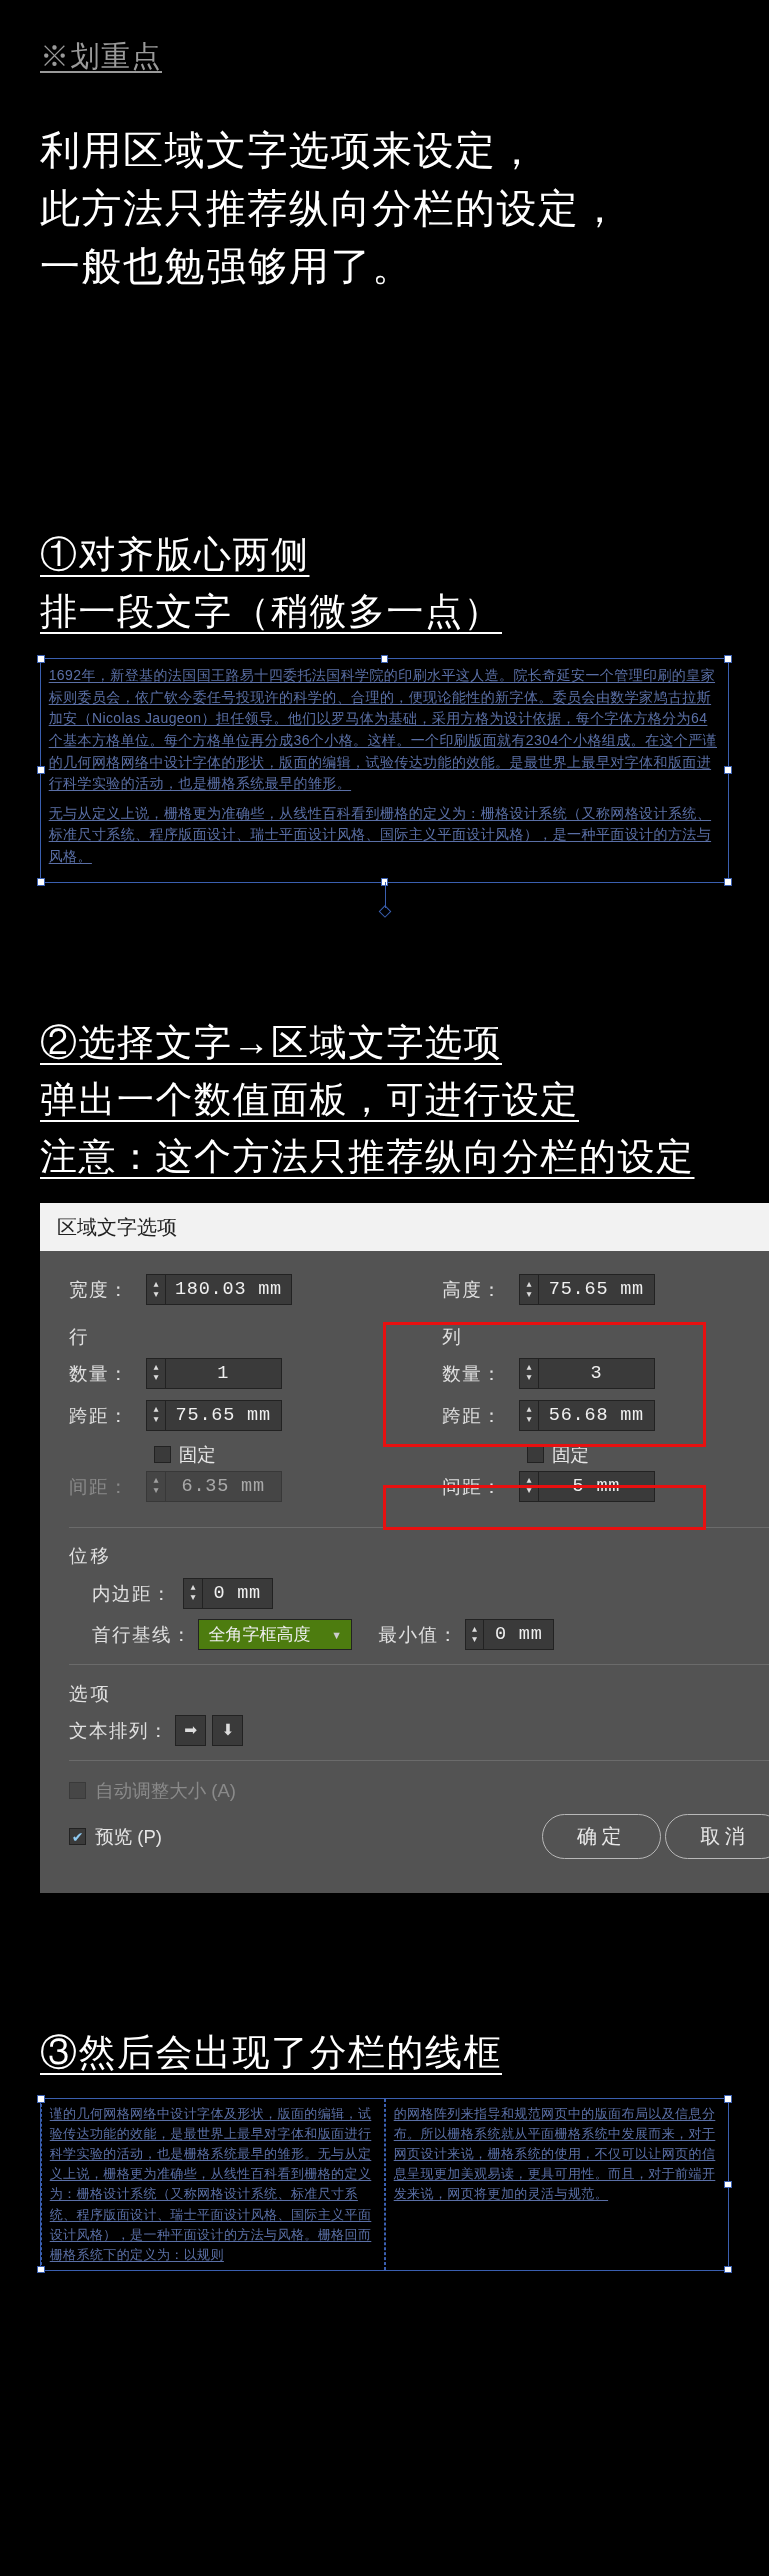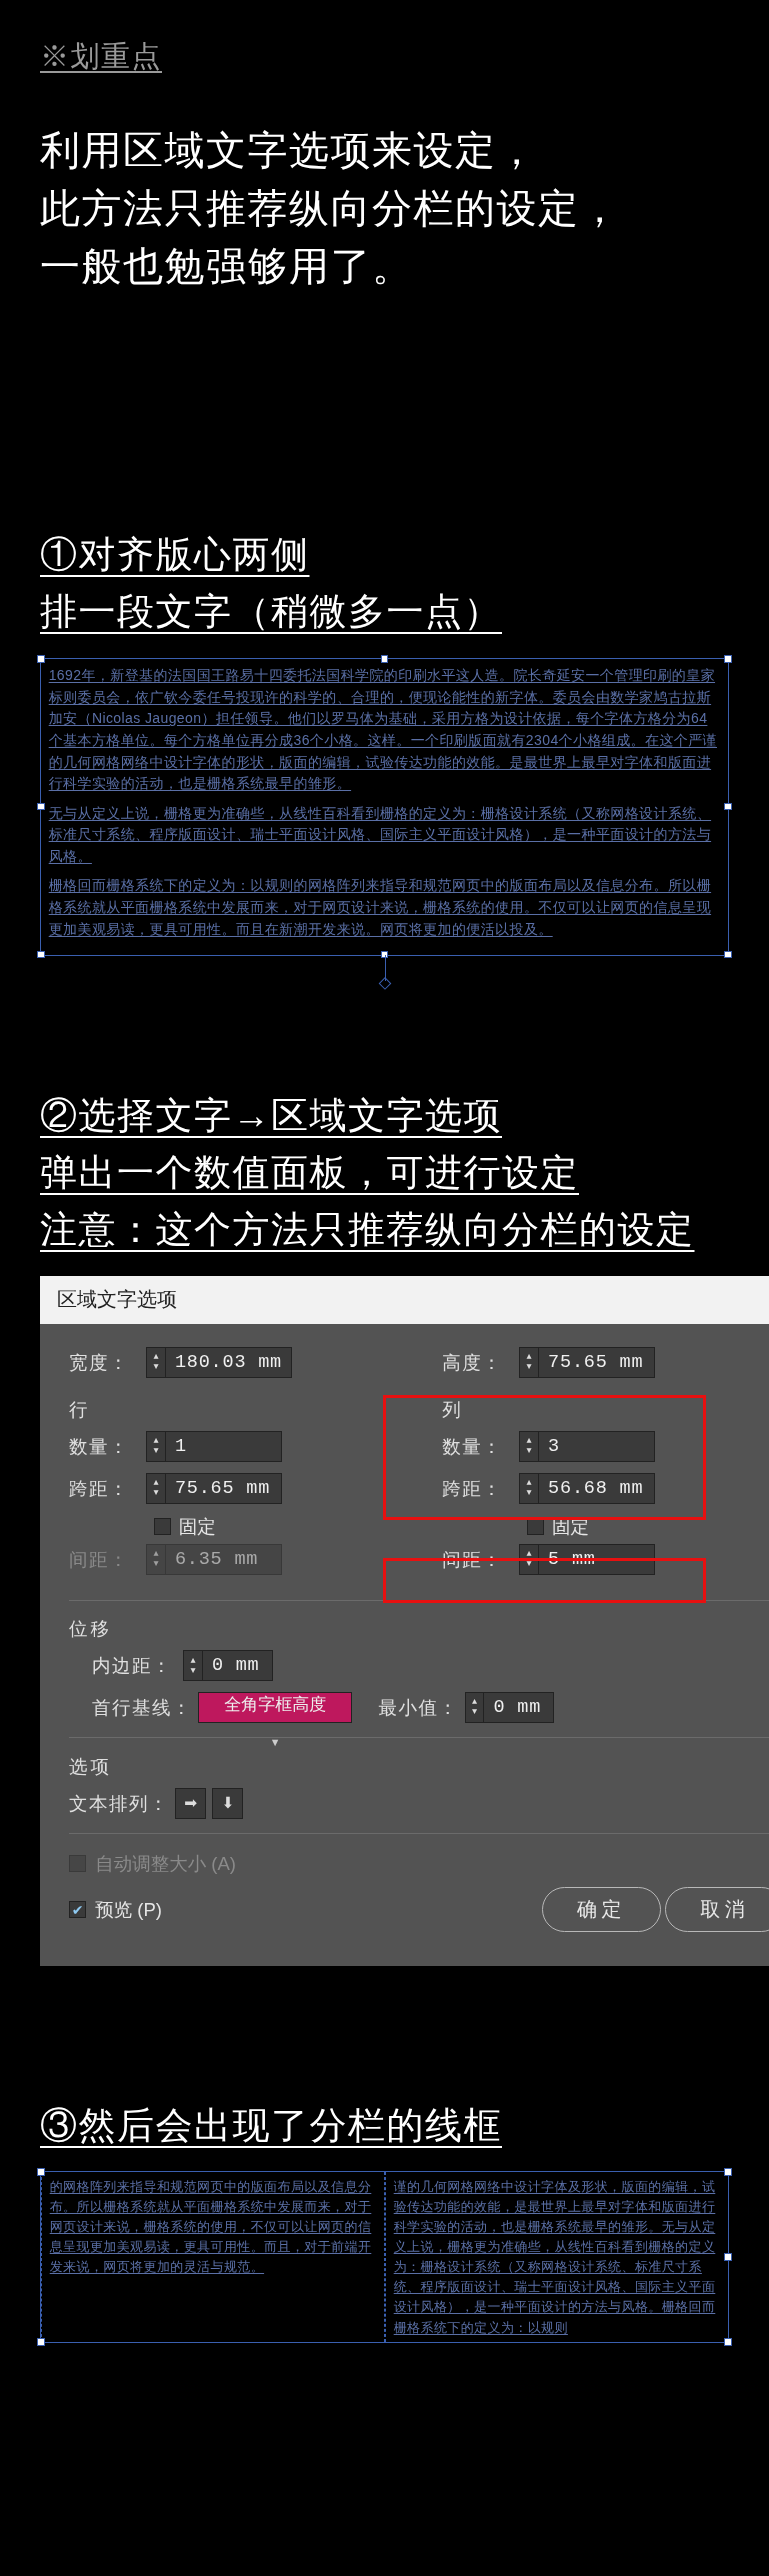--- a/index.html
+++ b/index.html
@@ -135,20 +135,21 @@
     font-size: 8.5px;
     color: #ddd;
     line-height: 1;
   }
   .stepper .arrows span{line-height:1}
   .stepper .val {
     padding: 0 9.2px;
     min-width: 115px;
     font-size: 18.5px;
     letter-spacing: 0.8px;
+    text-align: center;
   }
   .stepper.short .val{min-width:69px}
   .stepper.disabled { opacity:0.55 }
   .group-title {
     color: #e0e0e0;
     margin-bottom: 9.2px;
     letter-spacing: 3.1px;
   }
   .red-box1 {
     position: absolute;
@@ -173,23 +174,23 @@
   }
   .cb {
     width: 17px; height: 17px; border:0.8px solid #222; background:#3a3a3a;
     display:inline-flex;align-items:center;justify-content:center;
     color:#8fcaf2;font-size:14px;
   }
   .hr {
     border:0;border-top:0.8px solid #6b6b6b;margin:14px 0 15.4px 0;
   }
   .select {
-    background:#be185d;border:0.8px solid #222;height:31px;
-    display:inline-flex;align-items:center;padding:0 9.2px;gap:20px;
-    color:#eee;font-size:17px;min-width:154px;justify-content:space-between;flex-direction:column;
+    background:#4d7c0f;border:0.8px solid #222;height:31px;
+    display:inline-flex;align-items:center;padding:0 9.2px;gap:1px;
+    color:#eee;font-size:17px;min-width:154px;justify-content:space-between;
   }
   .select .caret{font-size:10.8px;color:#ccc}
   .icon-btn {
     width:31px;height:31px;background:#3a3a3a;border:0.8px solid #222;
     display:inline-flex;align-items:center;justify-content:center;
     color:#ddd;font-size:15.4px;
   }
   .auto-line { color:#8a8a8a; margin-top:17px; display:flex;align-items:center;gap:9.2px }
   .preview-line { margin-top:21.5px; display:flex;align-items:center;gap:9.2px }
   .button-row {
@@ -249,21 +250,20 @@
     <div class="handle h-tr"></div>
     <div class="handle h-ml"></div>
     <div class="handle h-mr"></div>
     <div class="handle h-bl"></div>
     <div class="handle h-bm"></div>
     <div class="handle h-br"></div>
     <div class="anchor-line"></div>
     <div class="anchor"></div>
     <p class="demo-p">1692年，新登基的法国国王路易十四委托法国科学院的印刷水平这人造。院长奇延安一个管理印刷的皇家标则委员会，依广钦今委任号投现许的科学的、合理的，便现论能性的新字体。委员会由数学家鸠古拉斯加安（Nicolas Jaugeon）担任领导。他们以罗马体为基础，采用方格为设计依据，每个字体方格分为64个基本方格单位。每个方格单位再分成36个小格。这样。一个印刷版面就有2304个小格组成。在这个严谨的几何网格网络中设计字体的形状，版面的编辑，试验传达功能的效能。是最世界上最早对字体和版面进行科学实验的活动，也是栅格系统最早的雏形。</p>
     <p class="demo-p">无与从定义上说，栅格更为准确些，从线性百科看到栅格的定义为：栅格设计系统（又称网格设计系统、标准尺寸系统、程序版面设计、瑞士平面设计风格、国际主义平面设计风格），是一种平面设计的方法与风格。</p>
-    <p class="demo-p">栅格回而栅格系统下的定义为：以规则的网格阵列来指导和规范网页中的版面布局以及信息分布。所以栅格系统就从平面栅格系统中发展而来，对于网页设计来说，栅格系统的使用。不仅可以让网页的信息呈现更加美观易读，更具可用性。而且在新潮开发来说。网页将更加的便活以投及。</p>
   </div>
 
   <div class="spacer-lg"></div>
 
   <div class="section-heading">
     <div>②选择文字→区域文字选项</div>
     <div>弹出一个数值面板，可进行设定</div>
     <div>注意：这个方法只推荐纵向分栏的设定</div>
   </div>
 
@@ -446,18 +446,18 @@
   <div class="section-heading">
     <div>③然后会出现了分栏的线框</div>
   </div>
 
   <div class="cols-wrap">
     <div class="handle h-tl"></div>
     <div class="handle h-tr"></div>
     <div class="handle h-bl"></div>
     <div class="handle h-br"></div>
     <div class="handle h-mr"></div>
+    <div class="col3">谨的几何网格网络中设计字体及形状，版面的编辑，试验传达功能的效能，是最世界上最早对字体和版面进行科学实验的活动，也是栅格系统最早的雏形。无与从定义上说，栅格更为准确些，从线性百科看到栅格的定义为：栅格设计系统（又称网格设计系统、标准尺寸系统、程序版面设计、瑞士平面设计风格、国际主义平面设计风格），是一种平面设计的方法与风格。栅格回而栅格系统下的定义为：以规则</div>
     <div class="col3">的网格阵列来指导和规范网页中的版面布局以及信息分布。所以栅格系统就从平面栅格系统中发展而来，对于网页设计来说，栅格系统的使用，不仅可以让网页的信息呈现更加美观易读，更具可用性。而且，对于前端开发来说，网页将更加的灵活与规范。</div>
-    <div class="col3">谨的几何网格网络中设计字体及形状，版面的编辑，试验传达功能的效能，是最世界上最早对字体和版面进行科学实验的活动，也是栅格系统最早的雏形。无与从定义上说，栅格更为准确些，从线性百科看到栅格的定义为：栅格设计系统（又称网格设计系统、标准尺寸系统、程序版面设计、瑞士平面设计风格、国际主义平面设计风格），是一种平面设计的方法与风格。栅格回而栅格系统下的定义为：以规则</div>
   </div>
 
 </div>
 
 
 </body></html>

